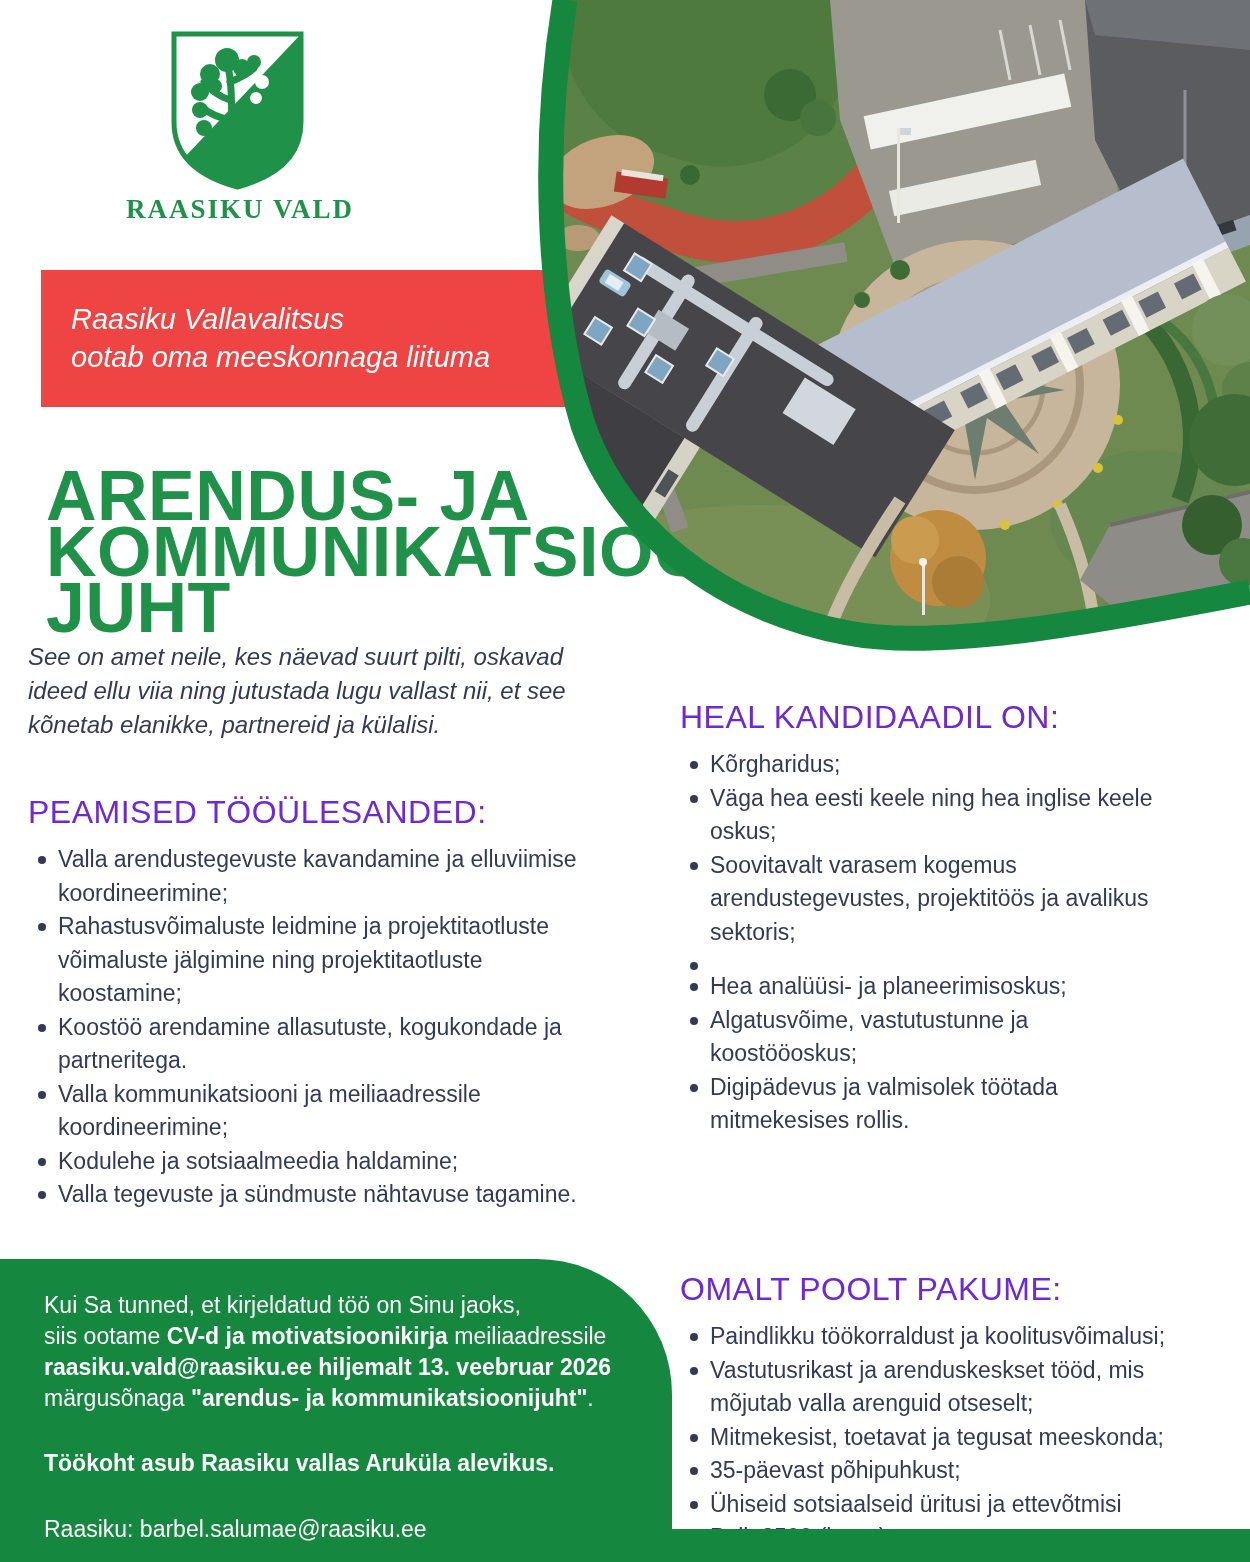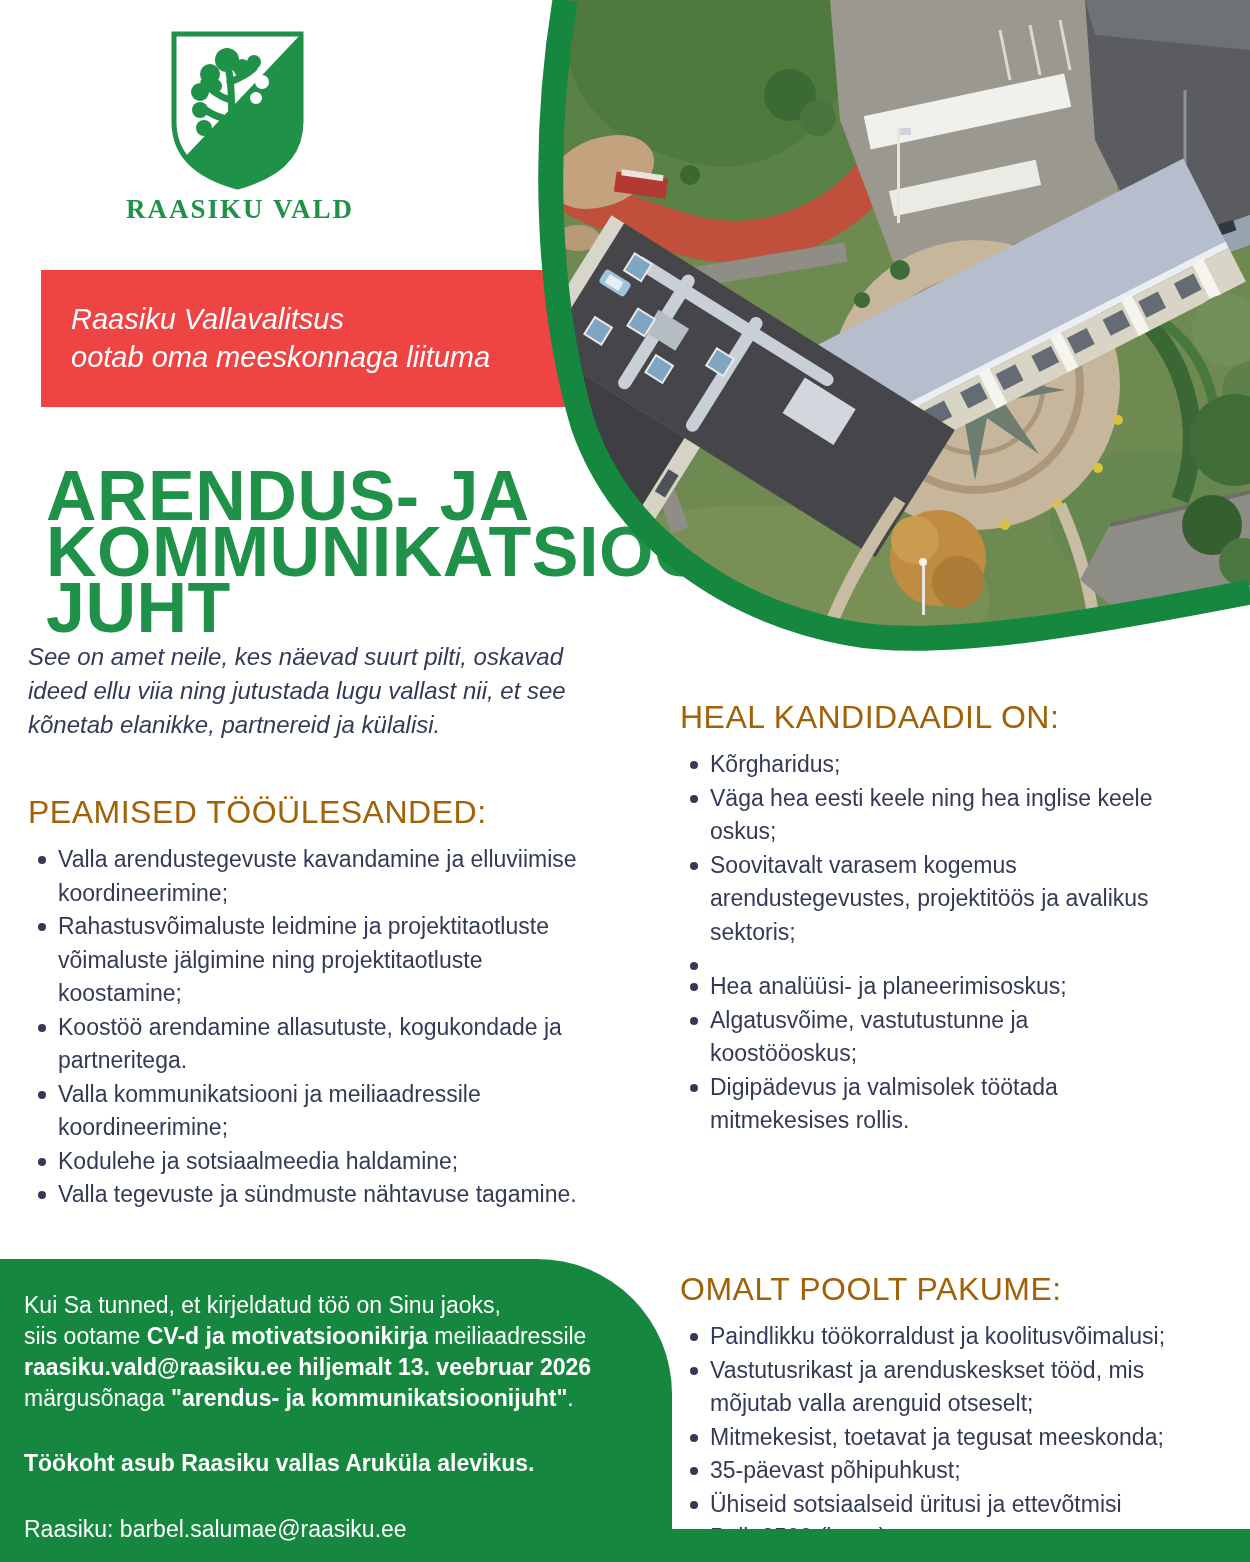--- a/index.html
+++ b/index.html
@@ -42,39 +42,39 @@
   }
   .intro{
     position:absolute;left:28px;top:640px;width:700px;margin:0;
     font-size:24px;font-style:italic;line-height:34px;
     color:#333a57;white-space:pre-line;
   }
   
   .section{position:absolute;}
   .section h2{
     margin:0;font-size:32px;font-weight:400;line-height:38px;
-    letter-spacing:0.5px;color:#a16207;
+    letter-spacing:0.5px;color:#6d28d9;
   }
   .section ul{list-style:none;margin:12px 0 0 0;padding:0;}
   .section li{display:flex;align-items:flex-start;margin:0;}
   .dot{
     flex:none;width:8px;height:8px;border-radius:50%;
     background:#333a57;margin:13px 12px 0 10px;
   }
   .li-text{font-size:23px;line-height:33.5px;white-space:pre-line;}
   .sec-tasks{left:28px;top:793px;width:640px;}
   .sec-candidate{left:680px;top:698px;width:565px;}
   .sec-offer{left:680px;top:1270px;width:570px;}
   
   .apply-box{
     position:absolute;left:0;top:1259px;width:672px;height:303px;
     background:#15873f;border-top-right-radius:135px;
     color:#ffffff;z-index:3;
   }
-  .apply-box p{margin:0;padding-left:24px;font-size:23px;line-height:31px;white-space:nowrap;}
+  .apply-box p{margin:0;padding-left:44px;font-size:23px;line-height:31px;white-space:nowrap;}
   .apply-first{padding-top:31px;}
   .apply-location{margin-top:34px !important;font-weight:700;}
   .apply-contact{margin-top:35px !important;}
   .apply-box b{font-weight:700;}
   
   .footer-strip{
     position:absolute;left:0;top:1529px;width:1250px;height:33px;
     background:#15873f;z-index:2;
   }
 </style>

